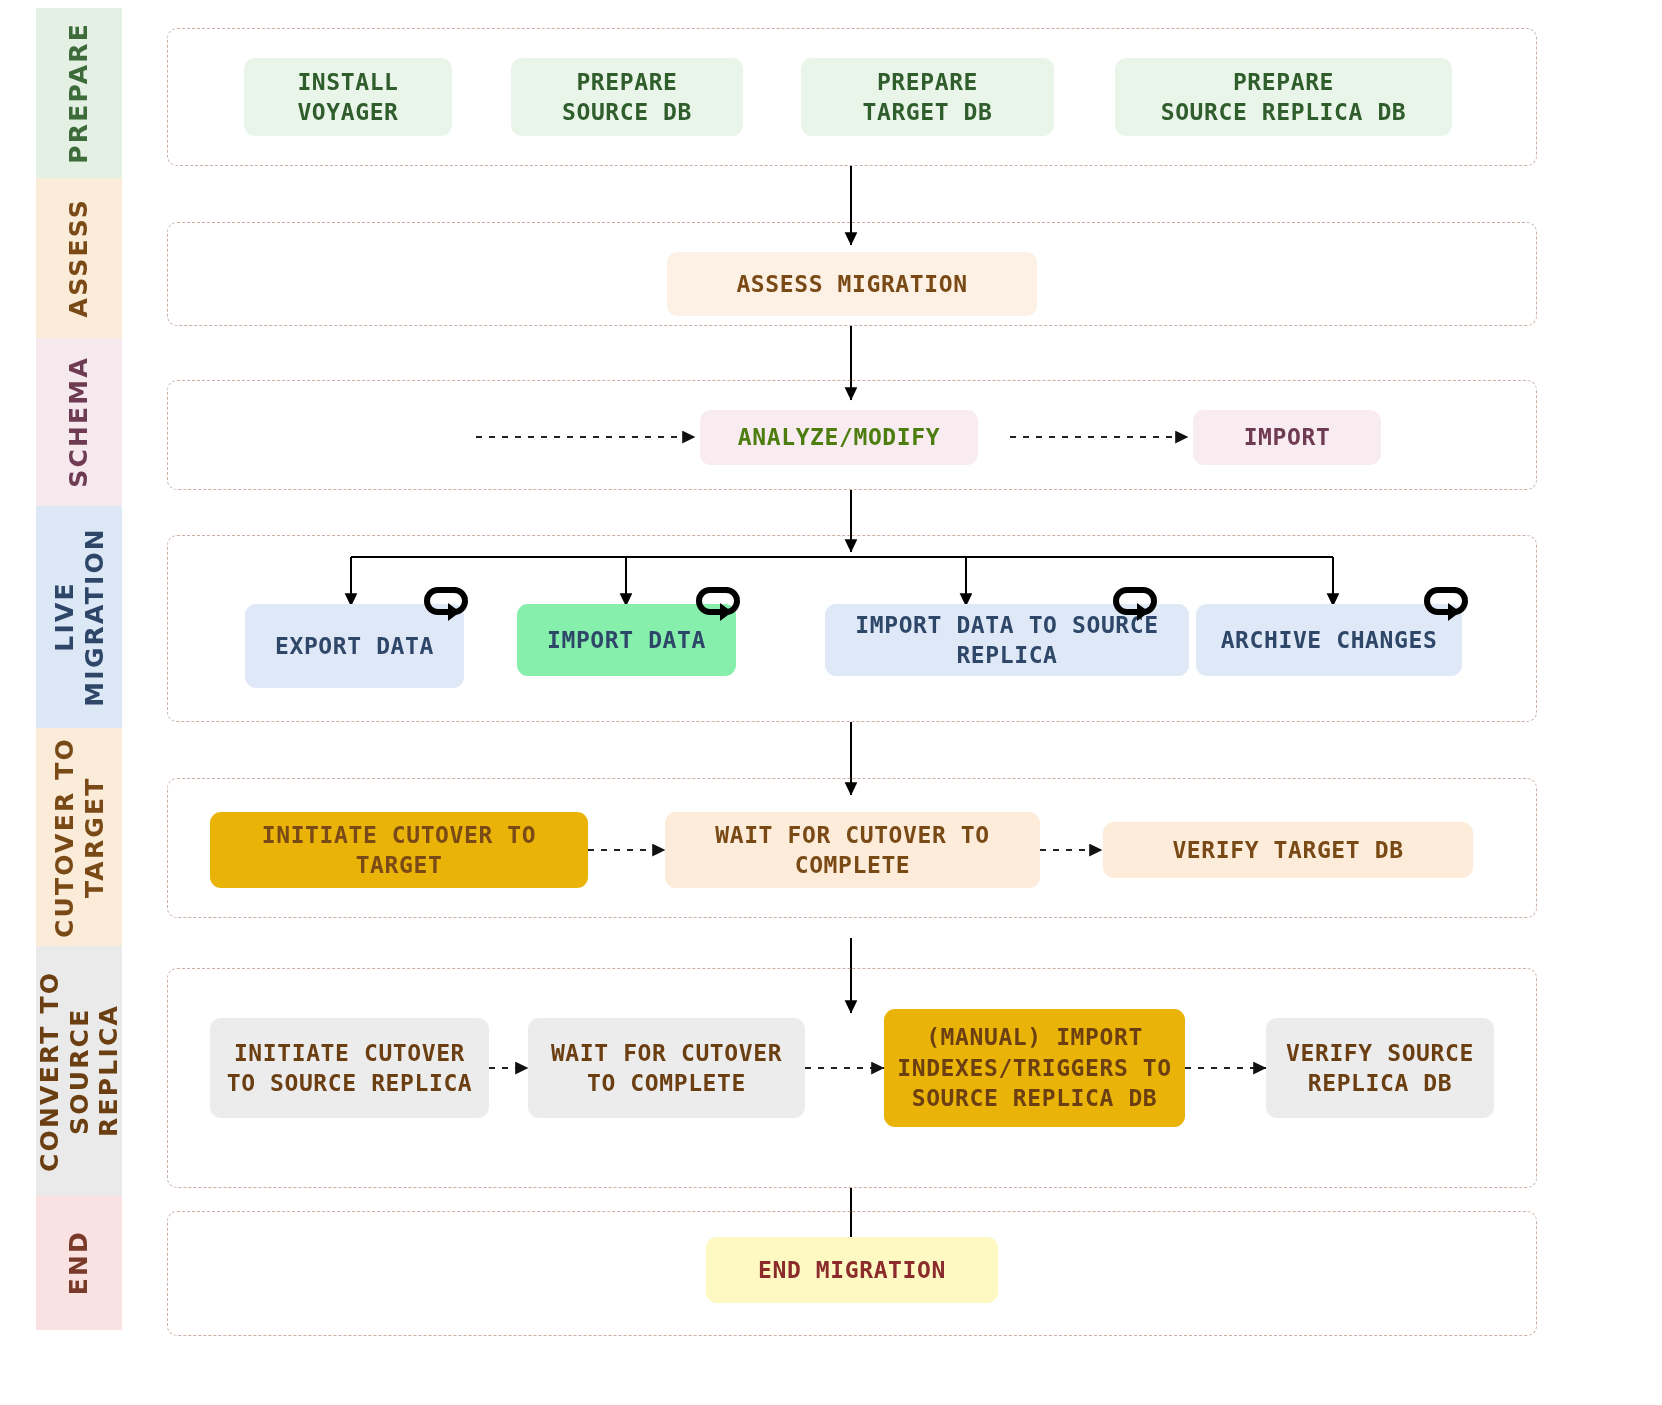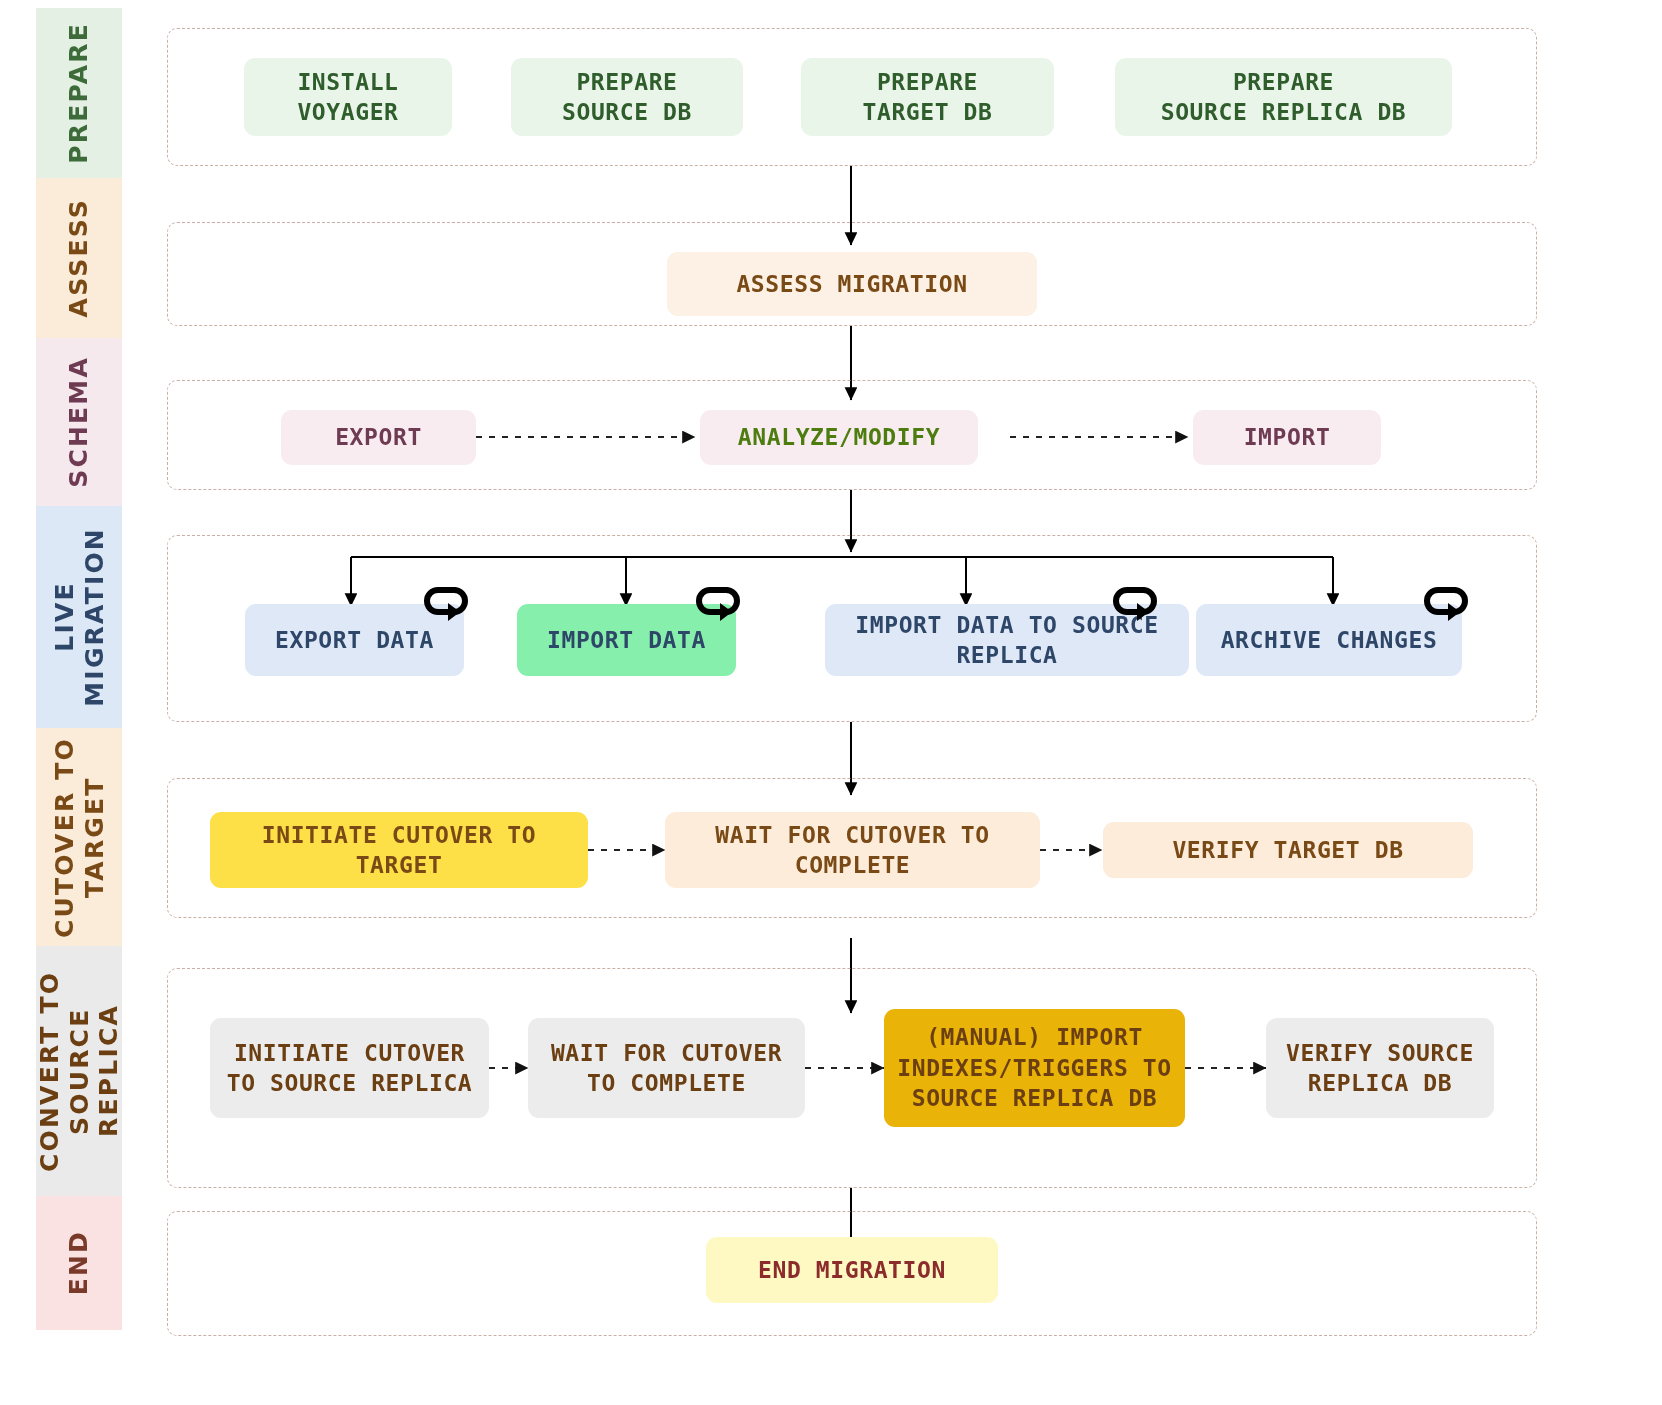--- a/index.html
+++ b/index.html
@@ -183,29 +183,28 @@
 
   <div class="node" style="left:1115px; top:58px; width:337px; height:78px; background:#eaf5ea; color:#2f5d2c;">PREPARE
 SOURCE REPLICA DB</div>
 
   <div class="phase" style="left:167px; top:222px; width:1370px; height:104px;"></div>
 
   <div class="node" style="left:667px; top:252px; width:370px; height:64px; background:#fcf1e4; color:#7a4a16;">ASSESS MIGRATION</div>
 
   <div class="phase" style="left:167px; top:380px; width:1370px; height:110px;"></div>
 
-  <div class="node" style="left:281px; top:410px; width:195px; height:55px; background:#f8ecf1; color:#6e3b52;">EXPORT</div>
 
   <div class="node" style="left:700px; top:410px; width:278px; height:55px; background:#f8ecf1; color:#4d7c0f;">ANALYZE/MODIFY</div>
 
   <div class="node" style="left:1193px; top:410px; width:188px; height:55px; background:#f8ecf1; color:#6e3b52;">IMPORT</div>
 
   <div class="phase" style="left:167px; top:535px; width:1370px; height:187px;"></div>
 
-  <div class="node" style="left:245px; top:604px; width:219px; height:72px; background:#dfe8f7; color:#2e4769;">EXPORT DATA</div>
+  <div class="node" style="left:245px; top:604px; width:219px; height:84px; background:#dfe8f7; color:#2e4769;">EXPORT DATA</div>
 
   <div class="node" style="left:517px; top:604px; width:219px; height:72px; background:#86efac; color:#2e4769;">IMPORT DATA</div>
 
   <div class="node" style="left:789px; top:604px; width:364px; height:72px; background:#dfe8f7; color:#2e4769;margin-left:36px;">IMPORT DATA TO SOURCE
 REPLICA</div>
 
   <div class="node" style="left:1196px; top:604px; width:266px; height:72px; background:#dfe8f7; color:#2e4769;">ARCHIVE CHANGES</div>
 
   <div class="loop-icon" style="left:418px; top:578px;">
     <svg viewBox="0 0 56 46" xmlns="http://www.w3.org/2000/svg">
@@ -234,21 +233,21 @@
   <div class="loop-icon" style="left:1418px; top:578px;">
     <svg viewBox="0 0 56 46" xmlns="http://www.w3.org/2000/svg">
       <path d="M36 12 H20 a11 11 0 0 0 0 22 H34" fill="none" stroke="#000" stroke-width="6" stroke-linecap="round"></path>
       <path d="M36 12 a11 11 0 0 1 0 22" fill="none" stroke="#000" stroke-width="6" stroke-linecap="round"></path>
       <path d="M30 25 L42 34 L30 43 z" fill="#000"></path>
     </svg>
   </div>
 
   <div class="phase" style="left:167px; top:778px; width:1370px; height:140px;"></div>
 
-  <div class="node" style="left:210px; top:812px; width:378px; height:76px; background:#fde047; color:#7a4a16;">INITIATE CUTOVER TO
+  <div class="node" style="left:210px; top:812px; width:378px; height:76px; background:#eab308; color:#7a4a16;">INITIATE CUTOVER TO
 TARGET</div>
 
   <div class="node" style="left:665px; top:812px; width:375px; height:76px; background:#fcecd9; color:#7a4a16;">WAIT FOR CUTOVER TO
 COMPLETE</div>
 
   <div class="node" style="left:1103px; top:822px; width:370px; height:56px; background:#fcecd9; color:#7a4a16;">VERIFY TARGET DB</div>
 
   <div class="phase" style="left:167px; top:968px; width:1370px; height:220px;"></div>
 
   <div class="node" style="left:210px; top:1018px; width:279px; height:100px; background:#ececec; color:#6b3f12;text-align:center;">INITIATE CUTOVER

